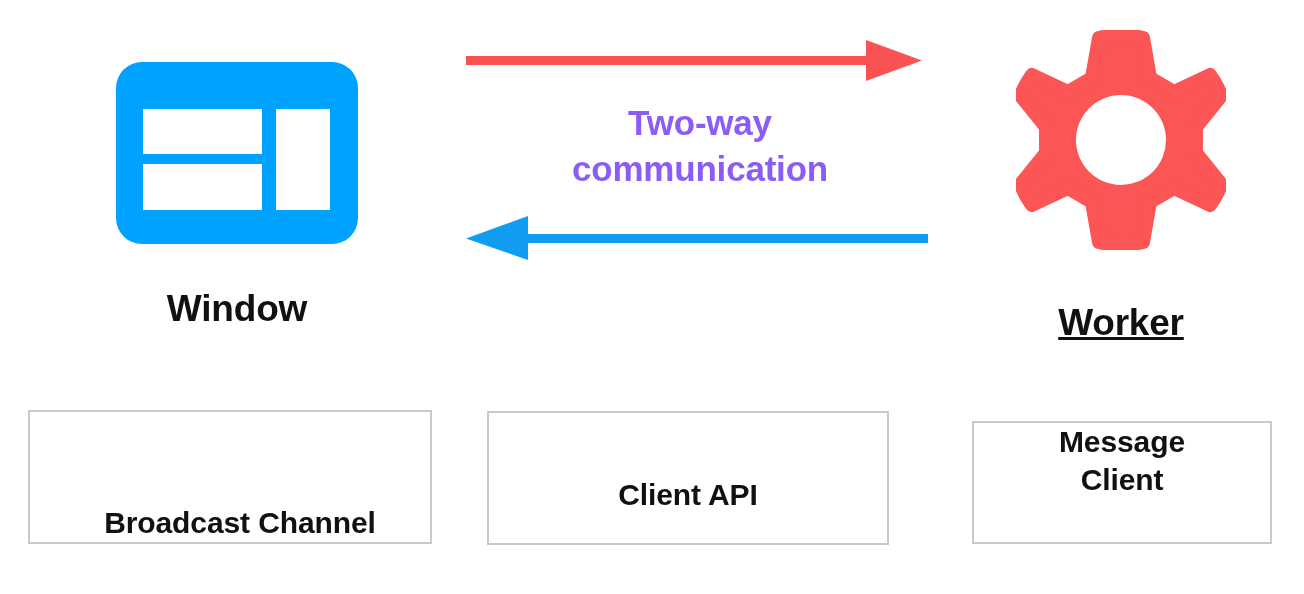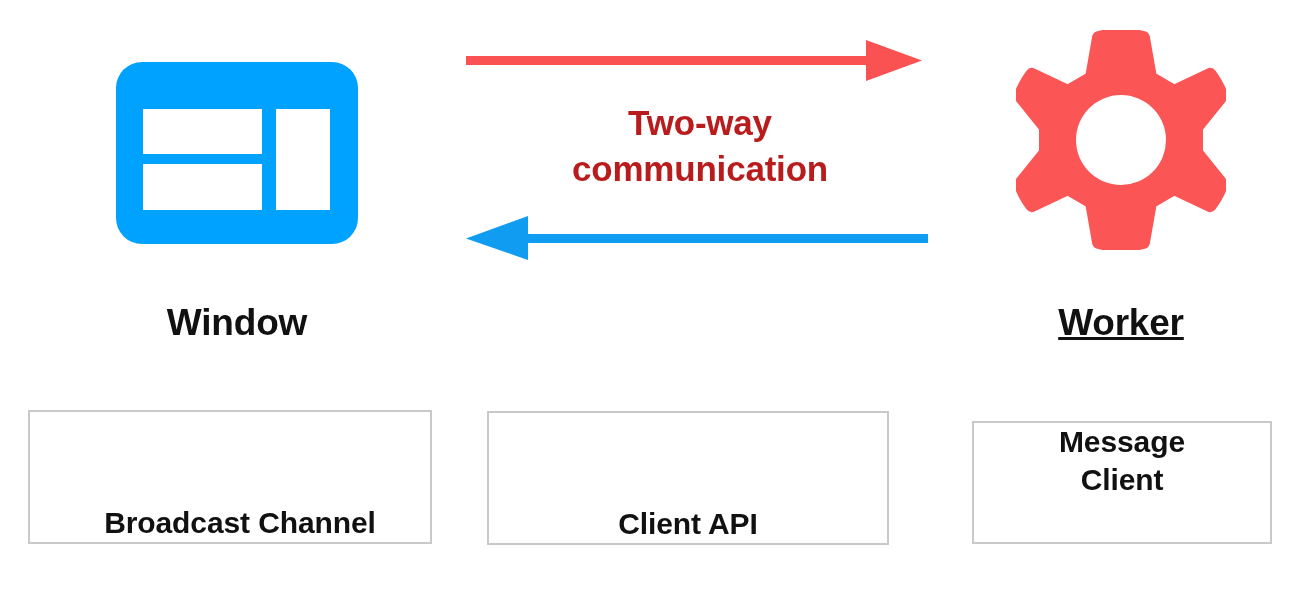--- a/index.html
+++ b/index.html
@@ -59,37 +59,37 @@
 
   
   .center-caption {
     position: absolute;
     left: 470px;
     top: 100px;
     width: 460px;
     text-align: center;
     font-size: 35px;
     font-weight: bold;
-    color: #b91c1c;
+    color: #8b5cf6;
     line-height: 1.30;
     letter-spacing: -0.2px;
   }
   .center-caption .line { display: block; }
 
   
   .node-label {
     position: absolute;
     font-size: 37px;
     font-weight: bold;
     color: #111111;
     text-align: center;
     line-height: 1.1;
     letter-spacing: -0.2px;
   }
-  .label-window { left: 96px; top: 303px; width: 282px; }
+  .label-window { left: 96px; top: 289px; width: 282px; }
   .label-worker { left: 996px; top: 303px; width: 250px; text-decoration: underline; }
 
   
   .api-box {
     position: absolute;
     box-sizing: border-box;
     border: 2px solid #c9c9c9;
     background: #ffffff;
     display: flex;
     justify-content: center;
@@ -111,21 +111,21 @@
     width: 404px;
     height: 134px;
     align-items: flex-end;
     padding-left: 20px;
   }
   .api-box-client {
     left: 487px;
     top: 411px;
     width: 402px;
     height: 134px;
-    align-items: flex-end;
+    align-items: center;
     padding-top: 34px;
   }
   .api-box-message {
     left: 972px;
     top: 421px;
     width: 300px;
     height: 123px;
     align-items: flex-start;
   }
 </style>

